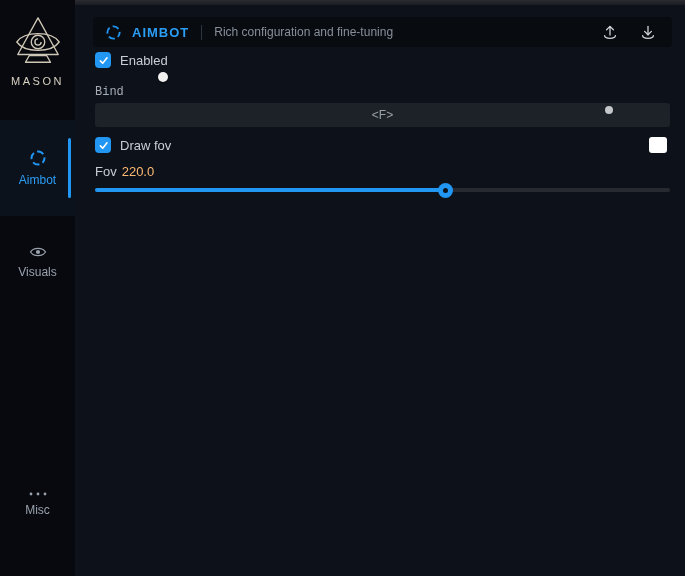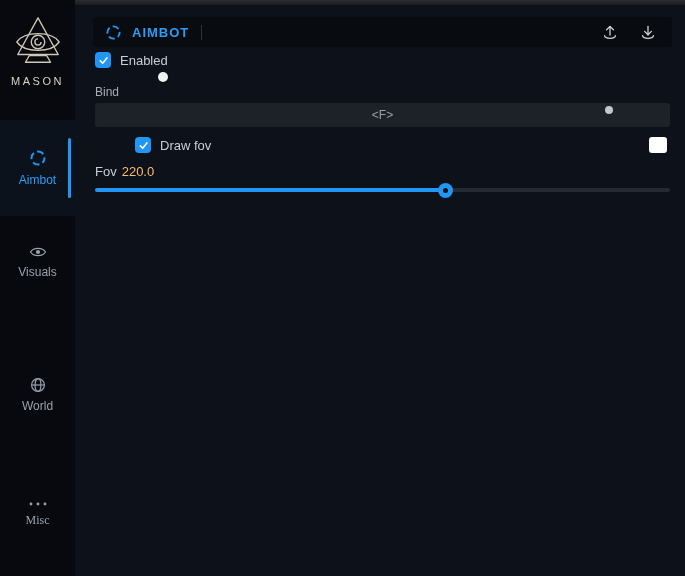--- a/index.html
+++ b/index.html
@@ -123,49 +123,40 @@
     </div>
 
     <div class="nav-item" style="top:222px; height:80px;">
       <svg width="18" height="14" viewBox="0 0 18 14">
         <path d="M1.5 7 C4.5 2.2, 13.5 2.2, 16.5 7 C13.5 11.8, 4.5 11.8, 1.5 7 Z" fill="none" stroke="#99a1ac" stroke-width="1.3"></path>
         <circle cx="9" cy="7" r="2.1" fill="#99a1ac"></circle>
       </svg>
       <span class="nav-label">Visuals</span>
     </div>
 
-    <div class="nav-item" style="top:355px; height:80px;">
-      <svg width="16" height="16" viewBox="0 0 16 16">
-        <g fill="none" stroke="#99a1ac" stroke-width="1.2">
-          <circle cx="8" cy="8" r="6.4"></circle>
-          <ellipse cx="8" cy="8" rx="2.9" ry="6.4"></ellipse>
-          <path d="M1.6 8 H14.4"></path>
-        </g>
-      </svg>
-      <span class="nav-label">World</span>
-    </div>
-
-    <div class="nav-item" style="top:474px; height:80px;font-family:Liberation Serif, serif;">
+
+    <div class="nav-item" style="top:464px; height:80px;">
       <svg width="20" height="6" viewBox="0 0 20 6">
         <circle cx="3" cy="3" r="1.4" fill="#99a1ac"></circle>
         <circle cx="10" cy="3" r="1.4" fill="#99a1ac"></circle>
         <circle cx="17" cy="3" r="1.4" fill="#99a1ac"></circle>
       </svg>
       <span class="nav-label">Misc</span>
     </div>
   </div>
 
   <div class="main">
 
     <div class="header">
       <svg width="17" height="17" viewBox="0 0 18 18">
         <circle cx="9" cy="9" r="6.5" fill="none" stroke="#2196f3" stroke-width="2" stroke-dasharray="6.8 3.4" stroke-dashoffset="1.7"></circle>
       </svg>
       <span class="header-title">AIMBOT</span>
       <span class="header-divider"></span>
+      <span class="header-subtitle">Rich configuration and fine-tuning</span>
       <span class="header-spacer"></span>
       <button class="icon-btn">
         <svg width="16" height="16" viewBox="0 0 16 16">
           <g fill="none" stroke="#d0d4d9" stroke-width="1.3" stroke-linecap="round" stroke-linejoin="round">
             <path d="M8 11 V2.6"></path>
             <path d="M4.6 5.8 L8 2.4 L11.4 5.8"></path>
             <path d="M2.6 11.6 c0 2.4 2.2 2.8 5.4 2.8 s5.4 -0.4 5.4 -2.8"></path>
           </g>
         </svg>
       </button>
@@ -182,24 +173,24 @@
 
     <div class="checkbox-row" style="top:52px;">
       <span class="checkbox">
         <svg width="11" height="11" viewBox="0 0 14 14">
           <polyline points="3,7.5 6,10.5 11.5,3.5" fill="none" stroke="#fff" stroke-width="2" stroke-linecap="round" stroke-linejoin="round"></polyline>
         </svg>
       </span>
       <span class="checkbox-label">Enabled</span>
     </div>
 
-    <div class="field-label" style="top:85px;">Bind</div>
+    <div class="field-label" style="top:85px;font-family:Liberation Mono, monospace;">Bind</div>
     <div class="bind-input">&lt;F&gt;</div>
 
-    <div class="checkbox-row" style="top:137px;margin-left:40px;">
+    <div class="checkbox-row" style="top:137px;">
       <span class="checkbox">
         <svg width="11" height="11" viewBox="0 0 14 14">
           <polyline points="3,7.5 6,10.5 11.5,3.5" fill="none" stroke="#fff" stroke-width="2" stroke-linecap="round" stroke-linejoin="round"></polyline>
         </svg>
       </span>
       <span class="checkbox-label">Draw fov</span>
     </div>
     <button class="color-swatch" style="background: rgb(255, 255, 255);"></button>
 
     <div class="fov-label-row">

